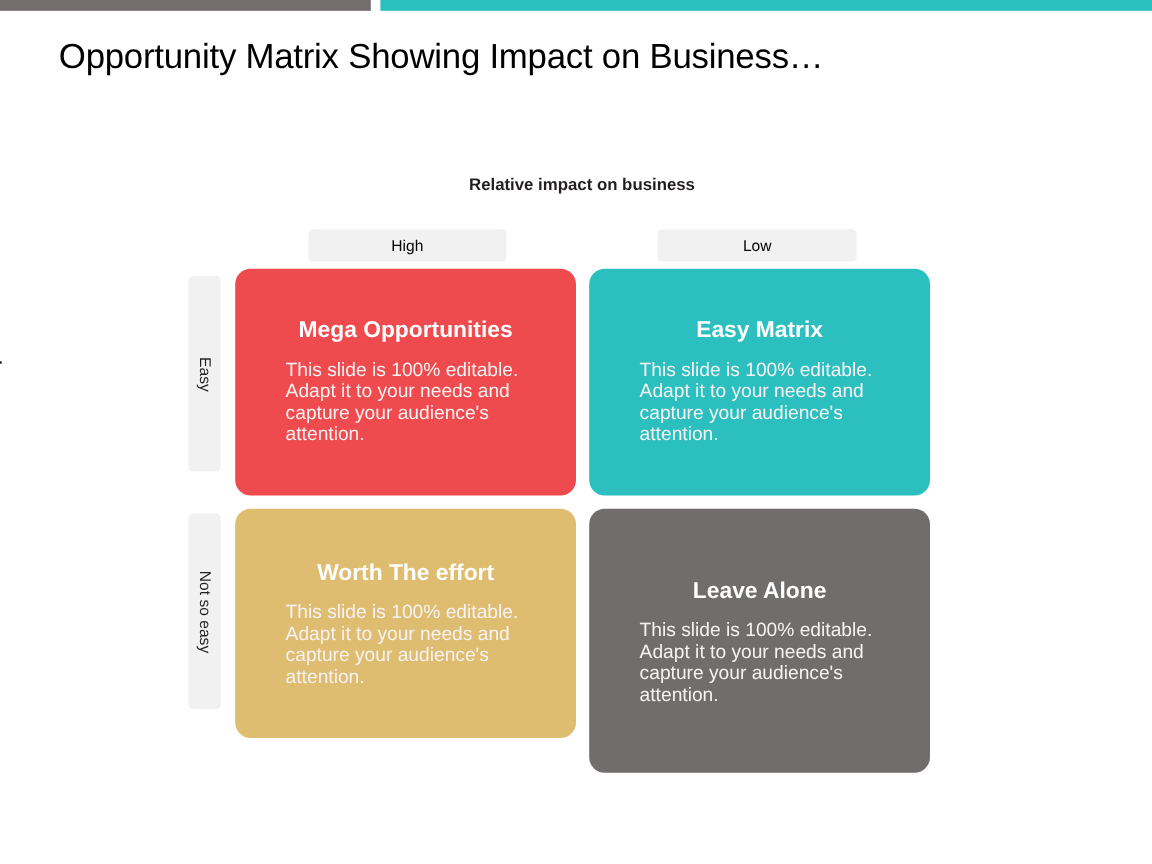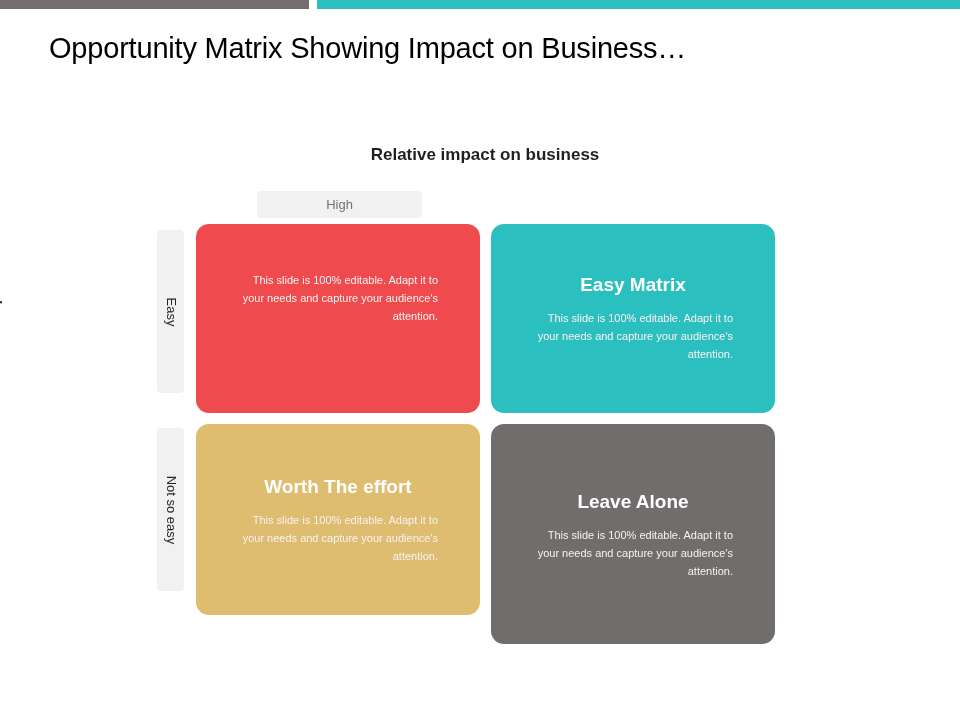--- a/index.html
+++ b/index.html
@@ -57,33 +57,33 @@
     width: 960px;
     height: 720px;
   }
 
   #column-axis-title {
     position: absolute;
     top: 145px;
     left: 196px;
     width: 578px;
     text-align: center;
-    font-size: 17px;
+    font-size: 14px;
     font-weight: bold;
     color: #231f20;
   }
 
   .col-header {
     position: absolute;
     top: 191px;
     height: 27px;
     background: #f1f1f1;
     border-radius: 4px;
     font-size: 13px;
-    color: #737373;
+    color: #000000;
     display: flex;
     align-items: center;
     justify-content: center;
   }
   #col-header-high { left: 257px; width: 165px; }
   #col-header-low  { left: 548px; width: 166px; }
 
   
   #row-axis-title {
     position: absolute;
@@ -132,23 +132,23 @@
   }
   .card-title {
     font-size: 19px;
     font-weight: bold;
     color: #ffffff;
     text-align: center;
     margin-bottom: 13px;
     line-height: 22px;
   }
   .card-body {
-    font-size: 11px;
+    font-size: 16px;
     color: #f7f2f2;
-    text-align: right;
+    text-align: left;
     line-height: 18px;
     max-width: 200px;
   }
 
   #card-mega   { left: 196px; top: 224px; width: 284px; height: 189px; background: #ef4a4e; }
   #card-easy   { left: 491px; top: 224px; width: 284px; height: 189px; background: #2cbfbf; }
   #card-worth  { left: 196px; top: 424px; width: 284px; height: 191px; background: #debc70; }
   #card-leave  { left: 491px; top: 424px; width: 284px; height: 220px; background: #726d6d; }
 
   #card-mega .card-title,
@@ -172,32 +172,36 @@
 <div id="slide-title">Opportunity Matrix Showing Impact on Business…</div>
 
 <div id="matrix">
 
   <div id="column-axis-title">Relative impact on business</div>
 
   <div id="col-header-high" class="col-header">
     <span>High</span>
   </div>
 
+  <div id="col-header-low" class="col-header">
+    <span>Low</span>
+  </div>
 
   <div id="row-axis-title">Ease of implementation</div>
 
   <div id="row-header-easy" class="row-header">
     <span class="rh-text">Easy</span>
   </div>
 
   <div id="row-header-notsoeasy" class="row-header">
     <span class="rh-text">Not so easy</span>
   </div>
 
   <div id="card-mega" class="card" style="background: rgb(239, 74, 78);">
+    <div class="card-title">Mega Opportunities</div>
     <div class="card-body">This slide is 100% editable. Adapt it to your needs and capture your audience's attention.</div>
   </div>
 
   <div id="card-easy" class="card" style="background: rgb(44, 191, 191);">
     <div class="card-title">Easy Matrix</div>
     <div class="card-body">This slide is 100% editable. Adapt it to your needs and capture your audience's attention.</div>
   </div>
 
   <div id="card-worth" class="card" style="background: rgb(222, 188, 112);">
     <div class="card-title">Worth The effort</div>

